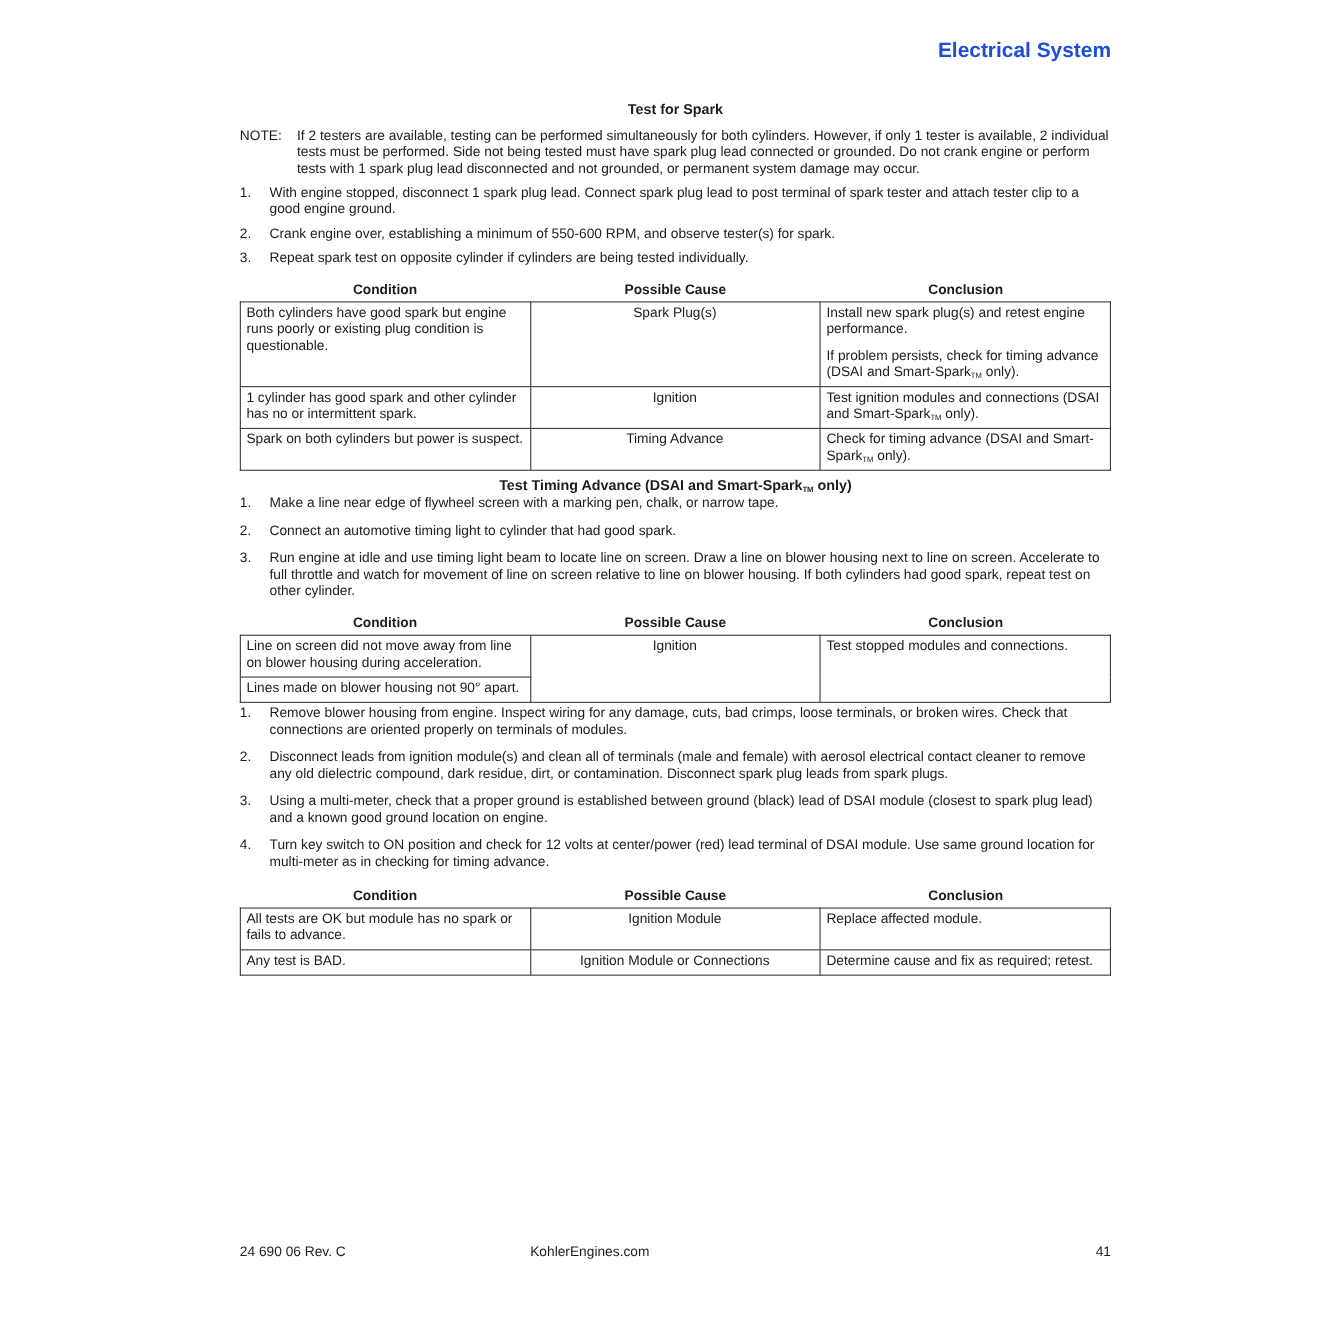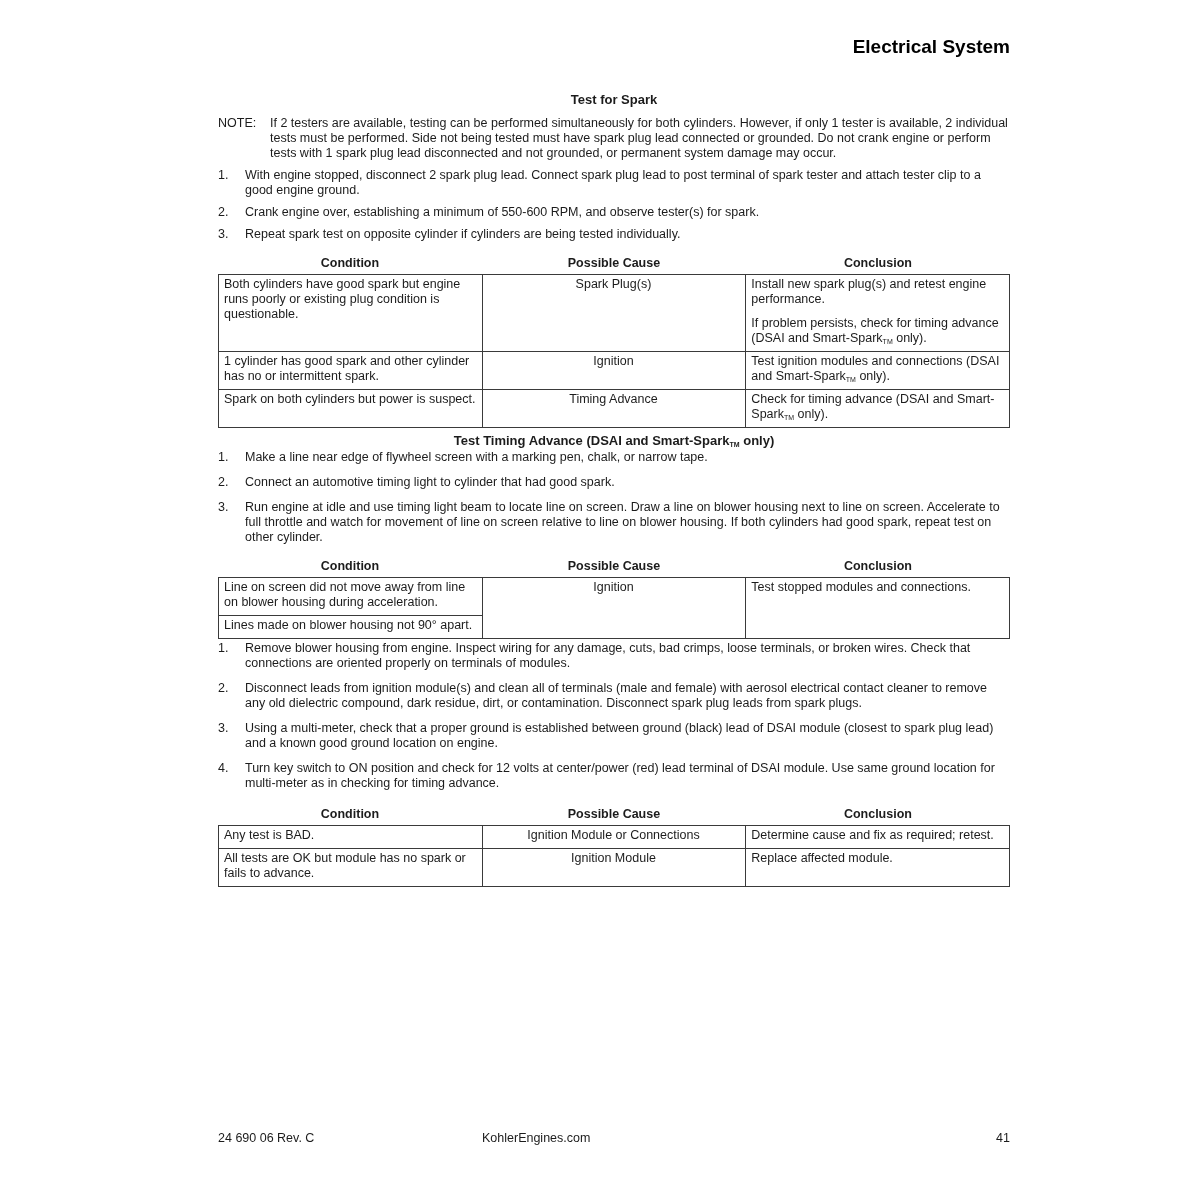--- a/index.html
+++ b/index.html
@@ -15,21 +15,21 @@
   }
   .page { position: relative; width: 1200px; height: 1200px; overflow: hidden; background: #fff; }
   .content { position: absolute; left: 218px; top: 0; width: 792px; }
 
   .page-title {
     margin: 35px 0 0 0;
     text-align: right;
     font-size: 19px;
     line-height: 23px;
     font-weight: bold;
-    color: #000000;
+    color: #1d4ed8;
   }
 
   .sec-title { font-size: 13px; line-height: 15px; font-weight: bold; margin: 0; text-align: center; }
   .mt-sec1 { margin-top: 34px; }
   .mt-sec2 { margin-top: 5px; }
   .mt-sec3 { margin-top: 21px; }
 
   .note { display: flex; margin-top: 9px; }
   .note-label { flex: 0 0 52px; }
   .note-text { flex: 1; }
@@ -89,21 +89,21 @@
 
     <h2 class="sec-title mt-sec1">Test for Spark</h2>
 
     <div class="note">
       <span class="note-label">NOTE:</span>
       <span class="note-text">If 2 testers are available, testing can be performed simultaneously for both cylinders. However, if only 1 tester is available, 2 individual tests must be performed. Side not being tested must have spark plug lead connected or grounded. Do not crank engine or perform tests with 1 spark plug lead disconnected and not grounded, or permanent system damage may occur.</span>
     </div>
 
     <div class="step">
       <span class="num">1.</span>
-      <span class="txt">With engine stopped, disconnect 2 spark plug lead. Connect spark plug lead to post terminal of spark tester and attach tester clip to a good engine ground.</span>
+      <span class="txt">With engine stopped, disconnect 1 spark plug lead. Connect spark plug lead to post terminal of spark tester and attach tester clip to a good engine ground.</span>
     </div>
     <div class="step">
       <span class="num">2.</span>
       <span class="txt">Crank engine over, establishing a minimum of 550-600 RPM, and observe tester(s) for spark.</span>
     </div>
     <div class="step">
       <span class="num">3.</span>
       <span class="txt">Repeat spark test on opposite cylinder if cylinders are being tested individually.</span>
     </div>
 
@@ -202,28 +202,28 @@
       <span>Conclusion</span>
     </div>
     <table class="cmp">
       <colgroup>
           <col>
           <col>
           <col>
         </colgroup>
       <tbody>
           <tr>
+        <td>All tests are OK but module has no spark or fails to advance.</td>
+        <td class="cause">Ignition Module</td>
+        <td>Replace affected module.</td>
+      </tr>
+      <tr>
         <td>Any test is BAD.</td>
         <td class="cause">Ignition Module or Connections</td>
         <td>Determine cause and fix as required; retest.</td>
-      </tr>
-      <tr>
-        <td>All tests are OK but module has no spark or fails to advance.</td>
-        <td class="cause">Ignition Module</td>
-        <td>Replace affected module.</td>
       </tr>
     </tbody>
       </table>
 
   </div>
 
   <div class="footer">
     <span class="f-left">24 690 06 Rev. C</span>
     <span class="f-center">KohlerEngines.com</span>
     <span class="f-right">41</span>

